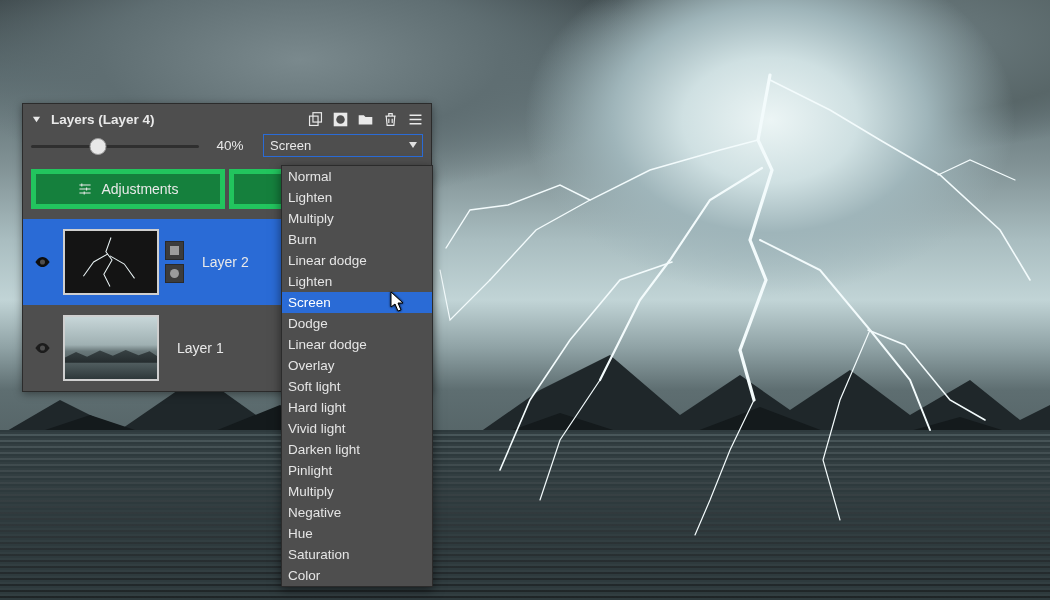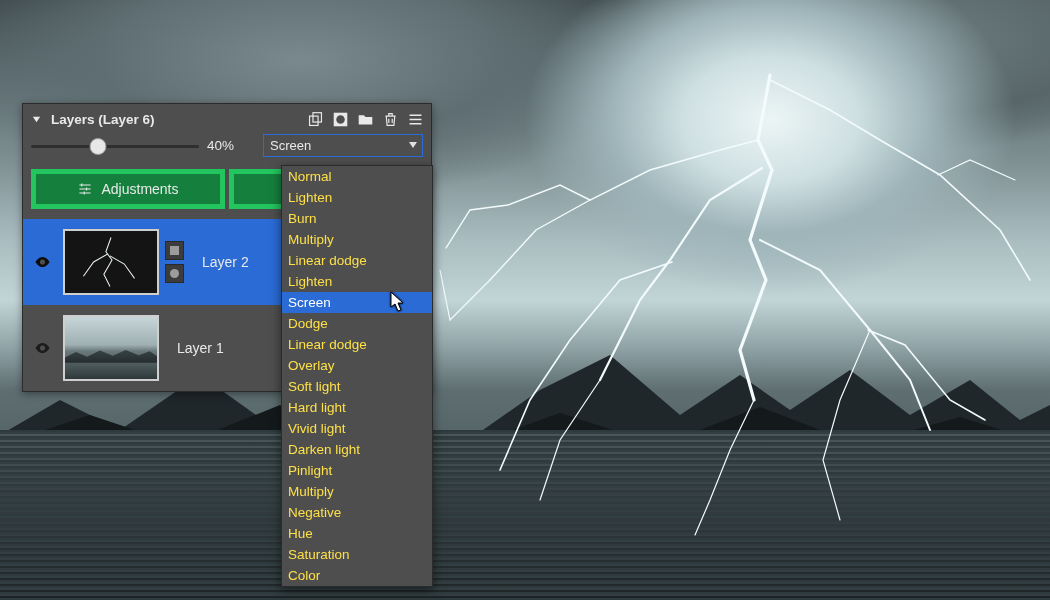--- a/index.html
+++ b/index.html
@@ -23,21 +23,21 @@
   .panel-header{display:flex;align-items:center;height:30px;padding:0 6px;gap:6px;}
   .panel-title{font-weight:600;flex:0 0 auto;margin-left:2px;white-space:nowrap;}
   .panel-header .spacer{flex:1;}
   .hicon{width:19px;height:19px;display:flex;align-items:center;justify-content:center;cursor:pointer;}
   .hicon svg{stroke:#e9e9e9;fill:none;stroke-width:1.4;}
   .collapse{width:14px;display:flex;align-items:center;justify-content:center;}
   .collapse svg{fill:#e9e9e9;}
   .slider{position:relative;flex:1;height:18px;}
   .slider-track{position:absolute;left:0;right:0;top:8px;height:3px;background:#2f2f2f;border-radius:2px;}
   .slider-thumb{position:absolute;top:1px;width:15px;height:15px;border-radius:50%;background:#e8e8e8;border:1px solid #9b9b9b;transform:translateX(-50%);}
-  .opacity-val{width:46px;text-align:left;padding-right:2px;}
+  .opacity-val{width:46px;text-align:center;padding-right:2px;}
 
   .blend-select{position:relative;width:146px;height:21px;border:1px solid #2a6bd6;background:#4e4e4e;display:flex;align-items:center;padding:0 6px;cursor:pointer;font-size:13px;}
   .blend-select .caret{position:absolute;right:5px;top:7px;border-left:4px solid transparent;border-right:4px solid transparent;border-top:6px solid #e0e0e0;}
   .top-row{display:flex;align-items:center;padding:0 8px 6px 8px;gap:8px;}
 
   .btnrow{display:flex;gap:4px;padding:6px 8px 10px 8px;}
   .btn{flex:1;height:30px;background:#15803d;border:5px solid #22c55e;display:flex;align-items:center;justify-content:center;gap:8px;cursor:pointer;font-size:14px;}
   .btn svg{stroke:#e9e9e9;fill:none;stroke-width:1.3;}
 
   .layers-list{}
@@ -48,21 +48,21 @@
   .layer-row.selected .eye svg{fill:#0e0e0e;}
   .thumb-wrap{width:92px;height:62px;border:2px solid #cfcfcf;background:#111;display:flex;align-items:center;justify-content:center;position:relative;overflow:hidden;}
   .layer-row .mini-icons{display:flex;flex-direction:column;gap:4px;margin-left:-4px;}
   .mini{width:17px;height:17px;background:#3c3c3c;border:1px solid #2a2a2a;display:flex;align-items:center;justify-content:center;}
   .mini.circ::after{content:"";width:9px;height:9px;border-radius:50%;background:#9c9c9c;}
   .mini.sq::after{content:"";width:9px;height:9px;background:#9c9c9c;}
   .layer-name{margin-left:8px;font-size:14px;}
 
   
   .dropdown{position:absolute;left:281px;top:165px;width:150px;background:#4e4e4e;border:1px solid #2b2b2b;font-size:13.5px;z-index:30;box-shadow:0 3px 10px rgba(0,0,0,.5);}
-  .dd-item{padding:1px 6px 1px 6px;line-height:19px;color:#fde047;cursor:pointer;white-space:nowrap;}
+  .dd-item{padding:1px 6px 1px 6px;line-height:19px;color:#e5e5e5;cursor:pointer;white-space:nowrap;}
   .dd-item.sel{background:#2a6bd6;color:#fff;}
 
   .cursor{position:absolute;left:390px;top:291px;z-index:50;pointer-events:none;}
   .cursor svg{filter:drop-shadow(0 0 1px #000);}
 
   
   .thumb-lightning{position:absolute;inset:0;background:#141414;}
   .thumb-lightning svg{width:100%;height:100%;}
   .thumb-landscape{position:absolute;inset:0;background:linear-gradient(180deg,#c7d6d8 0%,#9fb0b2 45%,#6a797b 55%,#2e383a 100%);}
   .thumb-landscape::after{content:"";position:absolute;left:0;right:0;top:52%;height:22%;background:linear-gradient(180deg,#3a4446 0%,#252c2e 100%);clip-path:polygon(0 60%,12% 20%,24% 55%,38% 10%,52% 48%,66% 5%,80% 45%,92% 15%,100% 50%,100% 100%,0 100%);}
@@ -100,21 +100,21 @@
   </div>
 </div>
 
 <div class="panel">
   <div class="panel-header">
     <span class="collapse">
       <svg width="9" height="9" viewBox="0 0 10 10">
           <path d="M1,2 L9,2 L5,8 Z"></path>
         </svg>
     </span>
-    <span class="panel-title">Layers (Layer 6)</span>
+    <span class="panel-title">Layers (Layer 4)</span>
     <span class="spacer"></span>
     <span class="hicon">
         <svg width="17" height="17" viewBox="0 0 20 20">
           <rect x="3" y="6" width="10" height="11"></rect>
           <rect x="7" y="2" width="10" height="11"></rect>
         </svg>
       </span>
     <span class="hicon">
         <svg width="17" height="17" viewBox="0 0 20 20">
           <rect x="2" y="2" width="16" height="16" fill="#e9e9e9" stroke="none"></rect>
@@ -199,22 +199,22 @@
           <div class="thumb-landscape"></div>
         </div>
         <span class="layer-name">Layer 1</span>
       </div>
     </div>
 </div>
 
 <div class="dropdown" id="dropdown">
     <div class="dd-item">Normal</div>
     <div class="dd-item">Lighten</div>
+    <div class="dd-item">Multiply</div>
     <div class="dd-item">Burn</div>
-    <div class="dd-item">Multiply</div>
     <div class="dd-item">Linear dodge</div>
     <div class="dd-item">Lighten</div>
     <div class="dd-item sel">Screen</div>
     <div class="dd-item">Dodge</div>
     <div class="dd-item">Linear dodge</div>
     <div class="dd-item">Overlay</div>
     <div class="dd-item">Soft light</div>
     <div class="dd-item">Hard light</div>
     <div class="dd-item">Vivid light</div>
     <div class="dd-item">Darken light</div>

